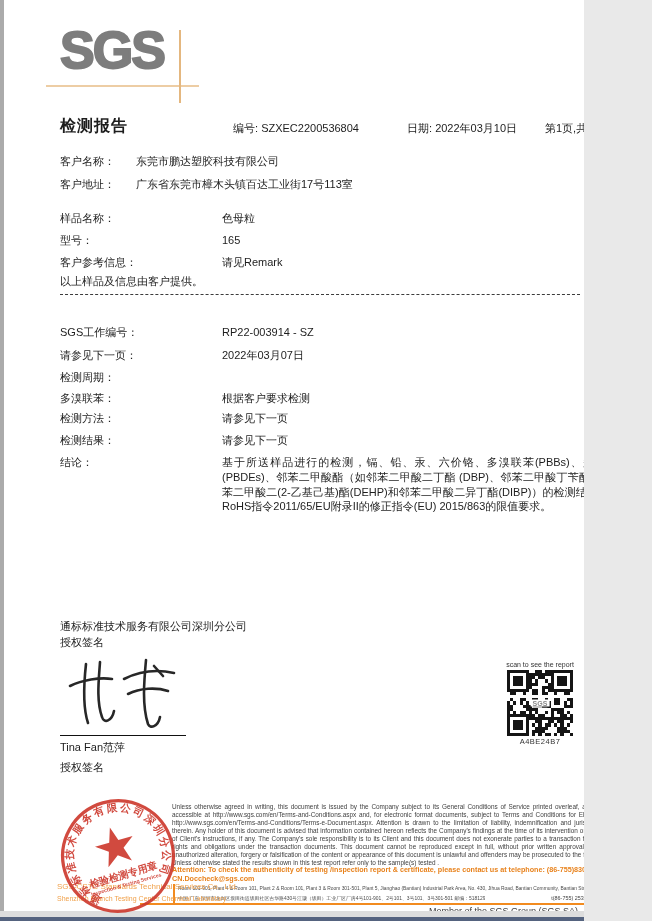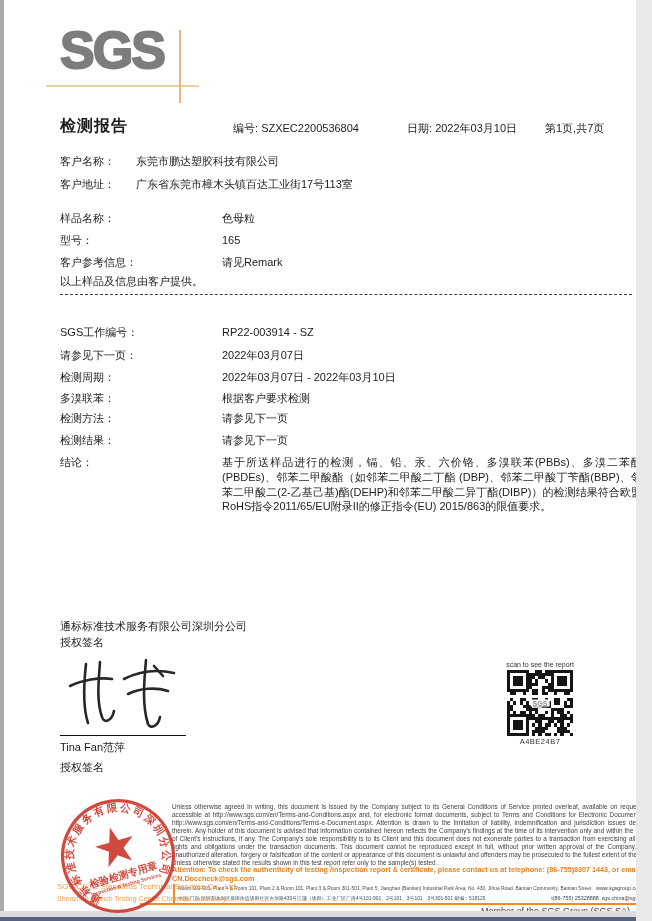--- a/index.html
+++ b/index.html
@@ -1,19 +1,19 @@
 <!DOCTYPE html>
 <html><head>
 <meta charset="utf-8">
 <style>
   * { margin:0; padding:0; box-sizing:border-box; }
   html,body { background:#e9e9e9; }
   body { font-family:"Liberation Sans", sans-serif; }
   .page {
-    position:relative; width:636px; height:921px; background:#ffffff;
+    position:relative; width:584px; height:921px; background:#ffffff;
     overflow:hidden; color:#1d1d1d;
   }
   .edge-left { position:absolute; left:0; top:0; width:4px; height:100%; background:#ababab; }
   .edge-bottom-light { position:absolute; left:0; right:0; bottom:4px; height:6px; background:#dddddd; }
   .edge-bottom-dark { position:absolute; left:0; right:0; bottom:0; height:4px; background:#55637f; }
 
   
   .logo { position:absolute; left:60px; top:24px; font-size:52px; font-weight:900;
           color:#7d7d7d; letter-spacing:-2px; -webkit-text-stroke:2px #7d7d7d; line-height:1; }
   .logo-underline { position:absolute; left:46px; top:85px; width:153px; height:2px; background:#edcda4; }
@@ -116,21 +116,20 @@
   <div class="row lblw-lg" style="top:325px">
     <span class="lbl">SGS工作编号：</span>
     <span class="val">RP22-003914 - SZ</span>
   </div>
   <div class="row lblw-lg" style="top:348px">
     <span class="lbl">请参见下一页：</span>
     <span class="val">2022年03月07日</span>
   </div>
   <div class="row lblw-lg" style="top:370px">
     <span class="lbl">检测周期：</span>
-    <span class="val">2022年03月07日 - 2022年03月10日</span>
   </div>
   <div class="row lblw-lg" style="top:391px">
     <span class="lbl">多溴联苯：</span>
     <span class="val">根据客户要求检测</span>
   </div>
   <div class="row lblw-lg" style="top:411px">
     <span class="lbl">检测方法：</span>
     <span class="val">请参见下一页</span>
   </div>
   <div class="row lblw-lg" style="top:433px">

